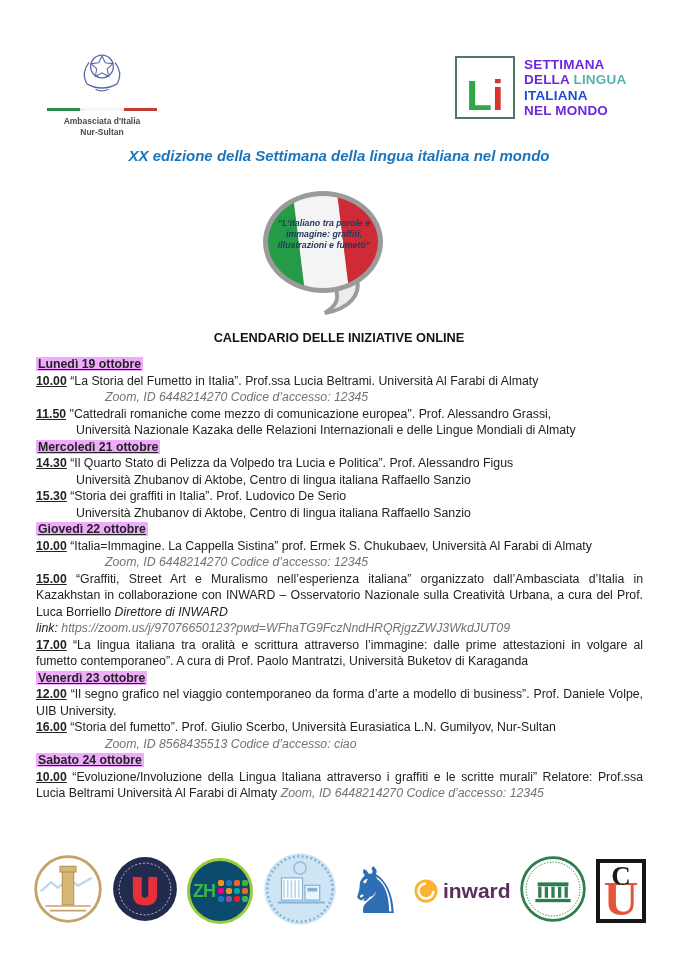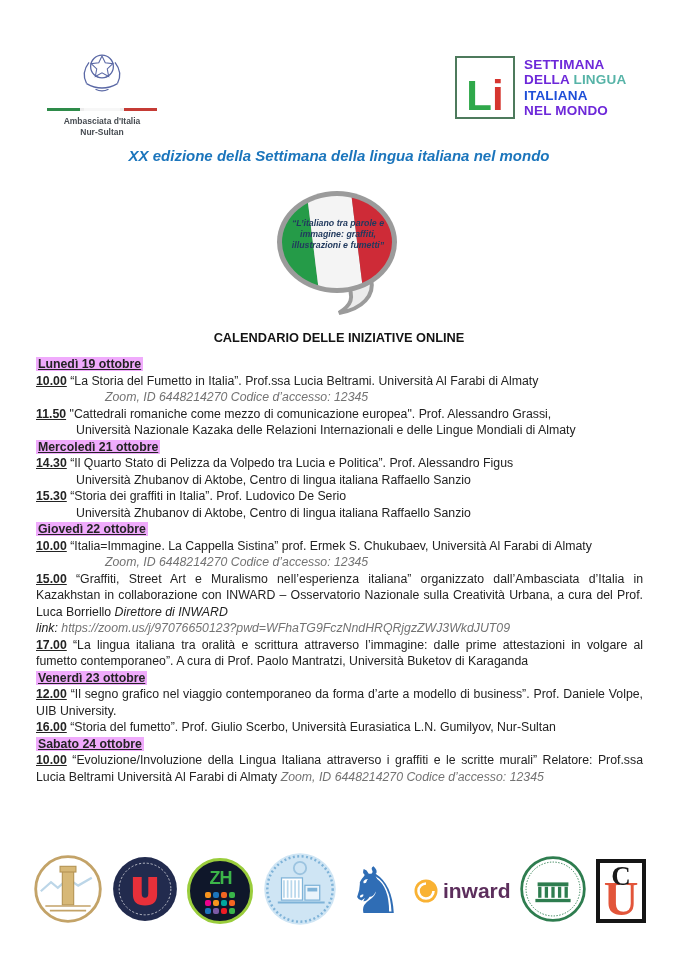--- a/index.html
+++ b/index.html
@@ -17,21 +17,21 @@
   .li-box{width:56px;height:56px;border:2px solid #4d7a5c;background:#fff;display:flex;align-items:flex-end;justify-content:center;padding-bottom:3px;}
   .li-l{color:#2fa84a;font-size:42px;font-weight:bold;line-height:.85;}
   .li-i{color:#d6352f;font-size:42px;font-weight:bold;line-height:.85;}
   .li-text{font-size:13.5px;line-height:15.5px;font-weight:bold;letter-spacing:.2px;}
   .li-gray{color:#6d28d9;} .li-teal{color:#56b3a7;} .li-red{color:#1d4ed8;}
 
   .title{position:absolute;top:147px;left:0;width:100%;text-align:center;
          color:#1b75bc;font-size:15px;font-weight:bold;font-style:italic;}
 
   
-  .bubble{position:absolute;left:271px;top:187px;width:136px;height:128px;}
+  .bubble{position:absolute;left:257px;top:187px;width:136px;height:128px;}
   .bubble svg{position:absolute;left:0;top:0;}
   .bubble-text{position:absolute;top:31px;left:15px;width:104px;text-align:center;
                font-size:8.8px;line-height:11px;font-weight:bold;font-style:italic;color:#223a5e;}
 
   
   .cal-heading{position:absolute;top:330px;left:0;width:100%;text-align:center;
                font-size:12.8px;font-weight:bold;color:#141414;}
   .schedule{position:absolute;left:36px;top:356px;width:607px;font-size:12.3px;line-height:16.5px;color:#232323;}
   .day-header .day-label{font-weight:bold;text-decoration:underline;background:#f0abfc;padding:0 2px;}
   .time{font-weight:bold;text-decoration:underline;}
@@ -39,21 +39,21 @@
   .italic{font-style:italic;}
   .row.indent-1{padding-left:40px;}
   .row.indent-2{padding-left:69px;}
   .row.justify{text-align:justify;}
 
   
   .logos{position:absolute;left:34px;top:845px;width:612px;height:92px;
          display:flex;align-items:center;justify-content:space-between;}
   .logo{flex:0 0 auto;}
   .zh-circle{width:66px;height:66px;border:3px solid #9acd3c;border-radius:50%;box-sizing:border-box;
-             display:flex;align-items:center;justify-content:center;gap:3px;background:#0f172a;flex-direction:column;}
+             display:flex;align-items:center;justify-content:center;gap:3px;background:#0c4a6e;}
   .zh-text{font-size:18px;font-weight:800;color:#3cb549;letter-spacing:-1px;}
   .dots{display:grid;grid-template-columns:repeat(4,6px);grid-auto-rows:6px;gap:2px;}
   .dots i{display:block;border-radius:2px;}
   .horse{font-size:64px;line-height:1;color:#2f6db5;font-family:"DejaVu Sans",sans-serif;}
   .inward{display:flex;align-items:center;gap:5px;}
   .inward-text{font-size:21px;color:#5c2e5c;font-weight:bold;}
   .uc-box{width:50px;height:64px;border:4px solid #151515;box-sizing:border-box;position:relative;background:#fff;}
   .uc-u{position:absolute;bottom:-4px;left:50%;transform:translateX(-50%);
         font-family:"Liberation Serif",serif;font-weight:bold;font-size:48px;line-height:1;color:#e2553a;}
   .uc-c{position:absolute;top:0px;left:50%;transform:translateX(-50%);
@@ -128,20 +128,21 @@
       <div class="row indent-1"><span>Università Zhubanov di Aktobe, Centro di lingua italiana Raffaello Sanzio</span></div>
       <div class="day-header"><span class="day-label">Giovedì 22 ottobre</span></div>
       <div class="row"><span class="time">10.00</span> <span>“Italia=Immagine. La Cappella Sistina” prof. Ermek S. Chukubaev, Università Al Farabi di Almaty</span></div>
       <div class="row indent-2"><span class="blue">Zoom, ID 6448214270 Codice d’accesso: 12345</span></div>
       <div class="row justify"><span class="time">15.00</span> <span>“Graffiti, Street Art e Muralismo nell’esperienza italiana” organizzato dall’Ambasciata d’Italia in Kazakhstan in collaborazione con INWARD – Osservatorio Nazionale sulla Creatività Urbana, a cura del Prof. Luca Borriello </span><span class="italic">Direttore di INWARD</span></div>
       <div class="row"><span class="italic">link: </span><span class="blue">https://zoom.us/j/97076650123?pwd=WFhaTG9FczNndHRQRjgzZWJ3WkdJUT09</span></div>
       <div class="row justify"><span class="time">17.00</span> <span>“La lingua italiana tra oralità e scrittura attraverso l’immagine: dalle prime attestazioni in volgare al fumetto contemporaneo”. A cura di Prof. Paolo Mantratzi, Università Buketov di Karaganda</span></div>
       <div class="day-header"><span class="day-label">Venerdì 23 ottobre</span></div>
       <div class="row justify"><span class="time">12.00</span> <span>“Il segno grafico nel viaggio contemporaneo da forma d’arte a modello di business”. Prof. Daniele Volpe, UIB University.</span></div>
       <div class="row"><span class="time">16.00</span> <span>“Storia del fumetto”. Prof. Giulio Scerbo, Università Eurasiatica L.N. Gumilyov, Nur-Sultan</span></div>
+      <div class="row indent-2"><span class="blue">Zoom, ID 8568435513 Codice d’accesso: ciao</span></div>
       <div class="day-header"><span class="day-label">Sabato 24 ottobre</span></div>
       <div class="row justify"><span class="time">10.00</span> <span>“Evoluzione/Involuzione della Lingua Italiana attraverso i graffiti e le scritte murali” Relatore: Prof.ssa Lucia Beltrami Università Al Farabi di Almaty  </span><span class="blue">Zoom, ID 6448214270 Codice d’accesso: 12345</span></div>
     </div>
 
   <div class="logos">
 
     <div class="logo">
       <svg width="68" height="68" viewBox="0 0 60 60">
         <circle cx="30" cy="30" r="28.5" fill="#fff" stroke="#c3a368" stroke-width="2.5"></circle>
         <path d="M6 32 l9 -8 6 5 9 -8 9 6 12 -7" fill="none" stroke="#bcd6e8" stroke-width="2"></path>

